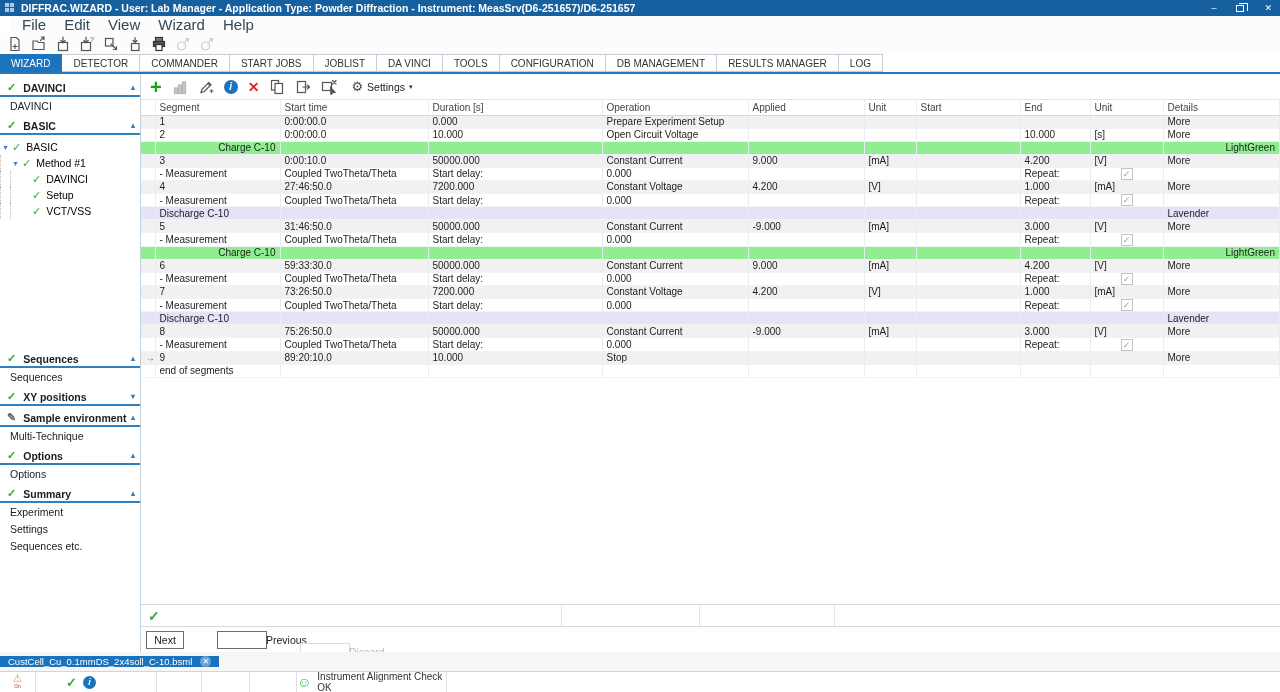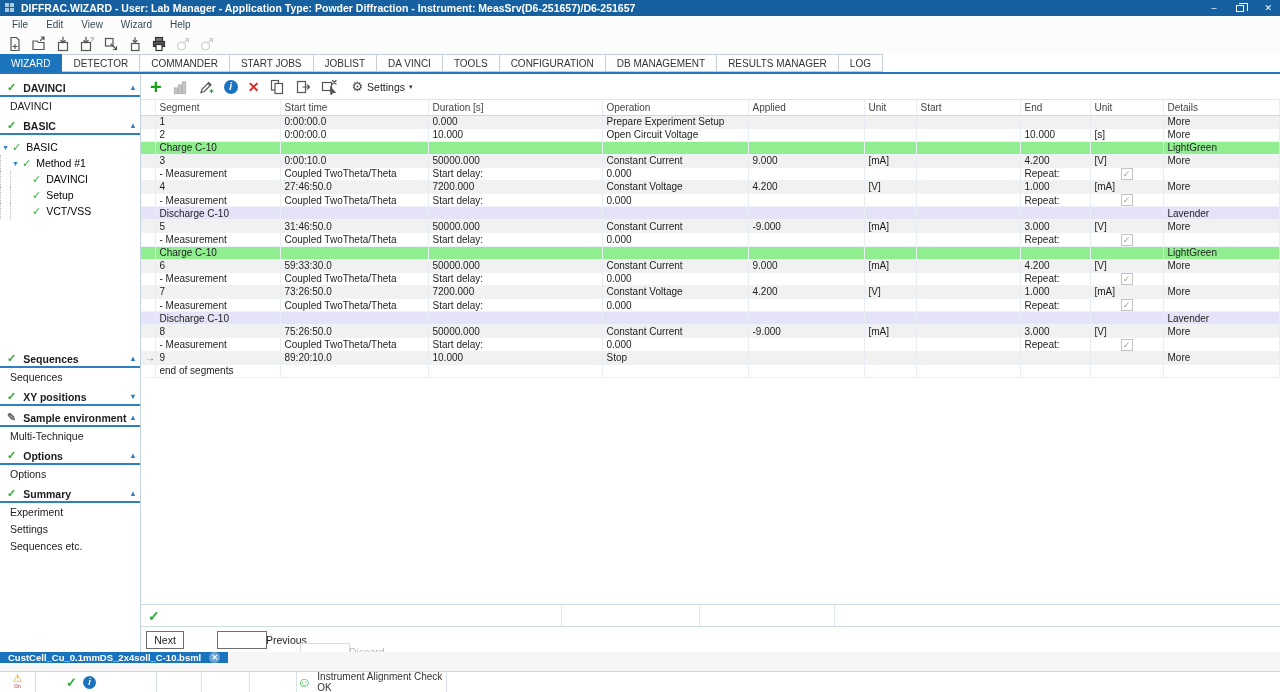--- a/index.html
+++ b/index.html
@@ -15,22 +15,22 @@
   .app-icon i { background:#a9cbe8; }
   .titlebar .title { white-space:nowrap; overflow:hidden; }
   .win-controls { margin-left:auto; display:flex; gap:20px; align-items:center;
                   font-weight:normal; font-size:9px; }
   .win-controls span { cursor:default; }
   .restore-box { width:8px; height:7px; border:1px solid #fff; display:inline-block; position:relative; }
   .restore-box:before { content:""; position:absolute; left:2px; top:-3px; width:8px; height:7px;
                         border:1px solid #fff; border-bottom:none; border-left:none; }
 
   
-  .menubar { height:17px; display:flex; align-items:center; padding:0 4px; font-size:10px;
-             color:#33495a; background:#fcfcfc; flex:0 0 auto; }
+  .menubar { height:17px; display:flex; align-items:center; padding:0 4px; font-size:15px;
+             color:#33495a; background:#fcfcfc; flex:0 0 auto;margin-left:10px; }
   .menu-item { padding:1px 10px 1px 8px; }
   .app-toolbar { height:21px; display:flex; align-items:center; gap:8px; padding:0 7px;
                  background:#fcfcfc; flex:0 0 auto; }
   .tbtn { display:flex; align-items:center; }
   .tbtn svg { display:block; }
 
   
   .tabstrip { height:20px; display:flex; border-bottom:2px solid #2577bd; background:#fff;
               font-size:10px; flex:0 0 auto; }
   .tab { padding:0 11px; display:flex; align-items:center; border:1px solid #c6cfd8;
@@ -66,40 +66,40 @@
 
   
   .table-wrap { flex:0 0 auto; }
   table.seg { border-collapse:collapse; table-layout:fixed; width:100%; font-size:10px; }
   table.seg th { font-weight:normal; text-align:left; color:#444; height:15px; padding:0 4px;
                  border-right:1px solid #e7edf3; border-bottom:1px solid #ccd8e3;
                  white-space:nowrap; overflow:hidden; }
   table.seg td { height:13px; padding:0 4px; border-right:1px solid #e7edf3;
                  border-bottom:1px solid #eef3f8; color:#1d1d1d; white-space:nowrap; overflow:hidden; }
   tr.gray td { background:#f1f1f1; }
-  tr.green td { background:#90ee90; }
+  tr.green td { background:#90ee90;text-align:right; }
   tr.lav td { background:#e4e3f7; }
   .cbx { display:inline-block; width:12px; height:12px; border:1px solid #c3c3c3; background:#fff;
          font-size:9px; line-height:11px; text-align:center; color:#9aa79a; vertical-align:middle; }
   td.cb-cell { text-align:center; }
   .cur-arrow { color:#3f74c9; font-size:10px; }
 
   .panel-fill { flex:1 1 auto; }
   .summary-row { height:23px; border-top:1px solid #cfdae4; border-bottom:1px solid #cfdae4;
                  display:flex; flex:0 0 auto; }
   .sum-cell { border-right:1px solid #dfe7ee; display:flex; align-items:center; padding-left:7px; }
   .sum-check { color:#2eae3c; font-size:14px; font-weight:bold; }
   .nav-row { height:25px; display:flex; align-items:center; gap:33px; padding-left:5px; flex:0 0 auto; }
   .btn { font-size:10.5px; padding:2px 0; width:38px; text-align:center; border:1px solid #6e6e6e;
          background:#fff; color:#222; }
   .btn.wide { width:44px;padding-left:48px; }
   .btn.disabled { color:#bcbcbc; border-color:#dcdcdc;margin-top:24px; }
 
   
-  .filetab-bar { height:19px; background:#f6f6f6; display:flex; align-items:flex-start; flex:0 0 auto;font-weight:bold; }
+  .filetab-bar { height:19px; background:#f6f6f6; display:flex; align-items:center; flex:0 0 auto; }
   .file-tab { background:#1973bf; color:#fff; font-size:9.5px; display:flex; align-items:center;
               padding:0 8px; gap:8px; white-space:nowrap; }
   .file-close { width:11px; height:11px; border-radius:50%; background:rgba(255,255,255,.35);
                 color:#fff; font-size:8px; line-height:11px; text-align:center; }
 
   
   .statusbar { height:21px; border-top:1px solid #cdd6de; display:flex; font-size:10px;
                color:#333; flex:0 0 auto; background:#fff; }
   .st-cell { border-right:1px solid #d8e0e8; display:flex; align-items:center;
              justify-content:center; gap:6px; }

